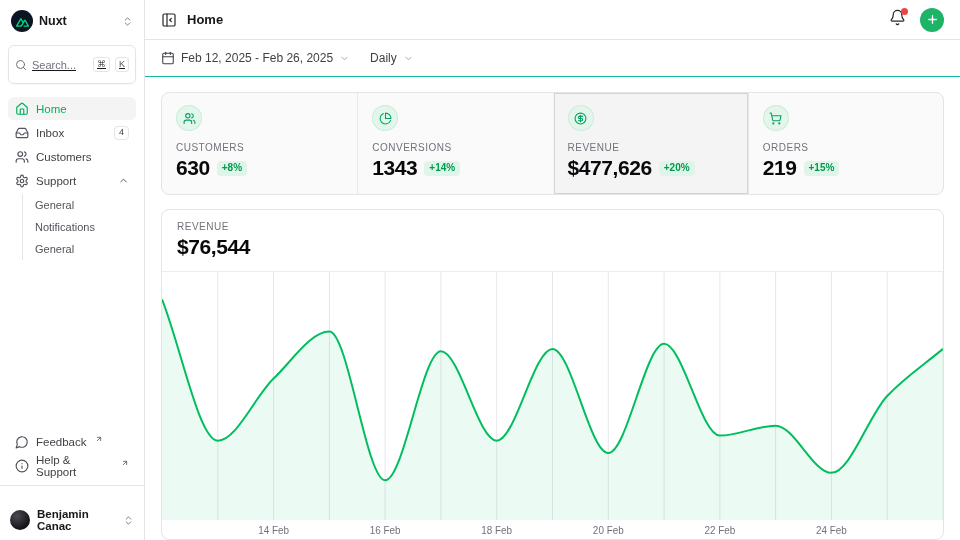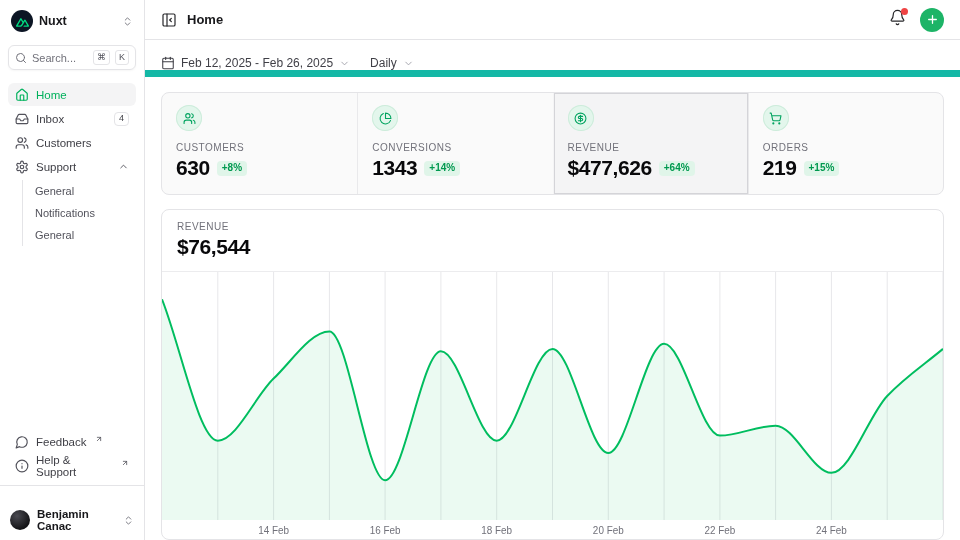--- a/index.html
+++ b/index.html
@@ -11,21 +11,21 @@
   .sidebar { width:145px; min-width:145px; border-right:1px solid #e4e4e7;
     display:flex; flex-direction:column; padding:8px 8px 0; }
   .sb-head { display:flex; align-items:center; gap:6px; height:26px; padding:0 3px; margin-bottom:11px; }
   .logo-circle { width:22px; height:22px; border-radius:50%; background:#0c1524;
     display:flex; align-items:center; justify-content:center; flex:none; }
   .ws-name { font-size:12.5px; font-weight:700; flex:1; }
   .ic { display:inline-flex; align-items:center; justify-content:center; flex:none; }
   .ic svg { display:block; }
   .muted-ic { color:#71717a; }
   .search-box { display:flex; align-items:center; gap:5px; border:1px solid #e4e4e7; border-radius:6px;
-    height:25px; padding:0 6px; margin-bottom:13px; box-shadow:0 1px 2px rgba(0,0,0,.04); cursor:text; }
+    height:39px; padding:0 6px; margin-bottom:13px; box-shadow:0 1px 2px rgba(0,0,0,.04); cursor:text;text-decoration:underline; }
   .search-ph { font-size:11px; color:#71717a; flex:1; }
   .kbd { font-size:9px; color:#52525b; border:1px solid #e4e4e7; border-radius:3px;
     padding:2px 3px; line-height:1; background:#fff; min-width:7px; text-align:center; }
   .nav-item { display:flex; align-items:center; gap:7px; height:23px; border-radius:6px;
     padding:0 7px; font-size:11.5px; color:#3f3f46; cursor:pointer; margin-bottom:1px; }
   .nav-item .ic { color:#52525b; }
   .nav-item.active { background:#f4f4f5; color:#00b15c; font-weight:500; }
   .nav-item.active .ic { color:#00b15c; }
   .count-badge { margin-left:auto; font-size:9px; border:1px solid #e4e4e7; border-radius:4px;
     padding:1.5px 4px; color:#3f3f46; background:#fff; line-height:1; }
@@ -45,22 +45,22 @@
   .main { flex:1; display:flex; flex-direction:column; min-width:0; }
   .topbar { height:40px; min-height:40px; border-bottom:1px solid #e4e4e7;
     display:flex; align-items:center; padding:0 16px; gap:10px; }
   .page-title { font-size:13px; font-weight:700; flex:1; }
   .collapse-btn { color:#27272a; cursor:pointer; }
   .bell-wrap { position:relative; color:#27272a; cursor:pointer; margin-right:4px; }
   .bell-dot { position:absolute; top:-1px; right:-2px; width:7px; height:7px;
     background:#ef4444; border-radius:50%; }
   .plus-btn { width:24px; height:24px; border-radius:50%; background:#1db467; color:#fff;
     display:flex; align-items:center; justify-content:center; cursor:pointer; border:none; }
-  .filterbar { height:37px; min-height:37px; border-bottom:7px solid #14b8a6;
-    display:flex; align-items:flex-end; padding:0 16px; gap:20px; }
+  .filterbar { height:37px; min-height:37px; border-bottom:1px solid #14b8a6;
+    display:flex; align-items:center; padding:0 16px; gap:20px; }
   .filter-btn { display:flex; align-items:center; gap:6px; font-size:12px; font-weight:500;
     color:#3f3f46; cursor:pointer; background:none; border:none; font-family:inherit; }
   .filter-btn .cal { color:#3f3f46; }
   .filter-btn .chev { color:#a1a1aa; }
 
   .content { padding:15px 16px 0; display:flex; flex-direction:column; gap:14px; flex:1; min-height:0; }
 
   
   .stats { display:grid; grid-template-columns:repeat(4,1fr); background:#fafafa;
     border:1px solid #e4e4e7; border-radius:8px; }
@@ -316,21 +316,21 @@
           <div class="stat-icon">
             <svg width="13" height="13" viewBox="0 0 24 24" fill="none" stroke="currentColor" stroke-width="2" stroke-linecap="round" stroke-linejoin="round">
                 <circle cx="12" cy="12" r="10"></circle>
                 <path d="M16 8h-6a2 2 0 1 0 0 4h4a2 2 0 1 1 0 4H8"></path>
                 <path d="M12 18V6"></path>
               </svg>
           </div>
           <div class="stat-label">REVENUE</div>
           <div class="stat-value-row">
             <span class="stat-value">$477,626</span>
-            <span class="delta-badge">+64%</span>
+            <span class="delta-badge">+20%</span>
           </div>
         </div>
 
         <div class="stat">
           <div class="stat-icon">
             <svg width="13" height="13" viewBox="0 0 24 24" fill="none" stroke="currentColor" stroke-width="2" stroke-linecap="round" stroke-linejoin="round">
                 <circle cx="8" cy="21" r="1"></circle>
                 <circle cx="19" cy="21" r="1"></circle>
                 <path d="M2.05 2.05h2l2.66 12.42a2 2 0 0 0 2 1.58h9.78a2 2 0 0 0 1.95-1.57l1.65-7.43H5.12"></path>
               </svg>

